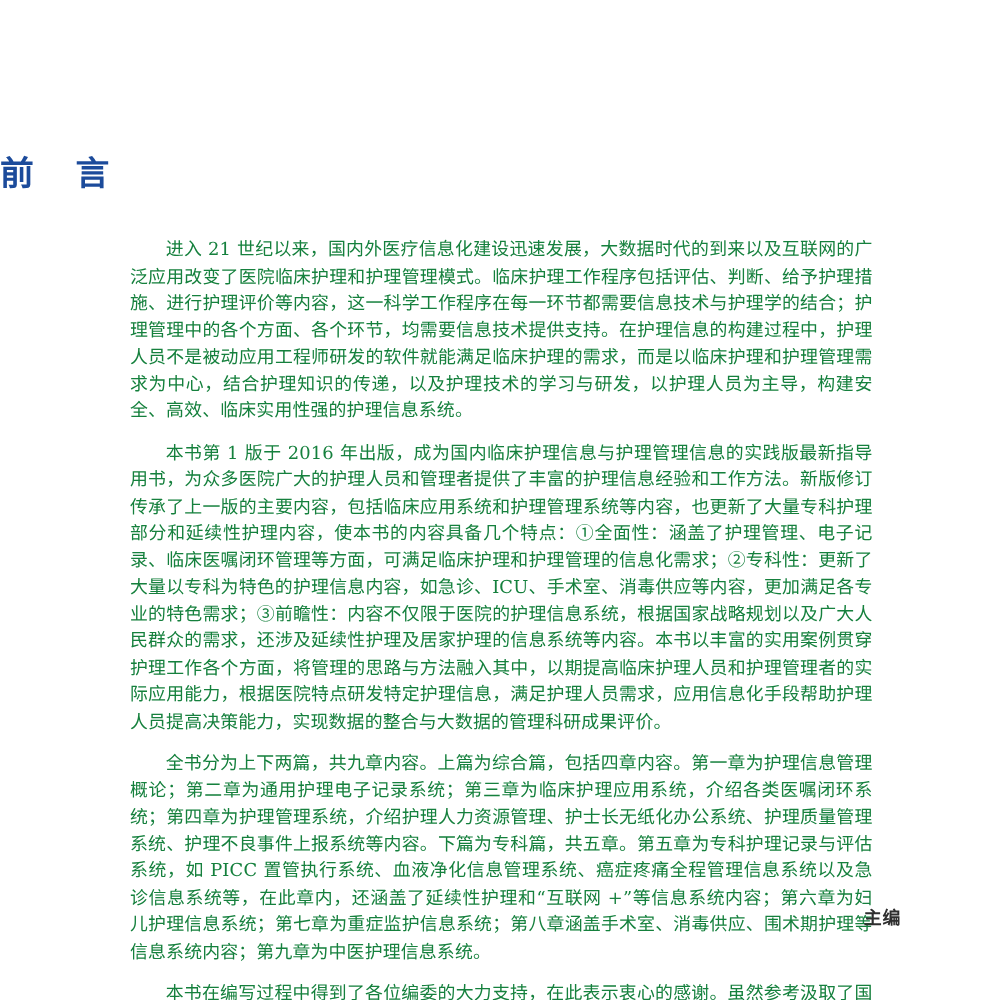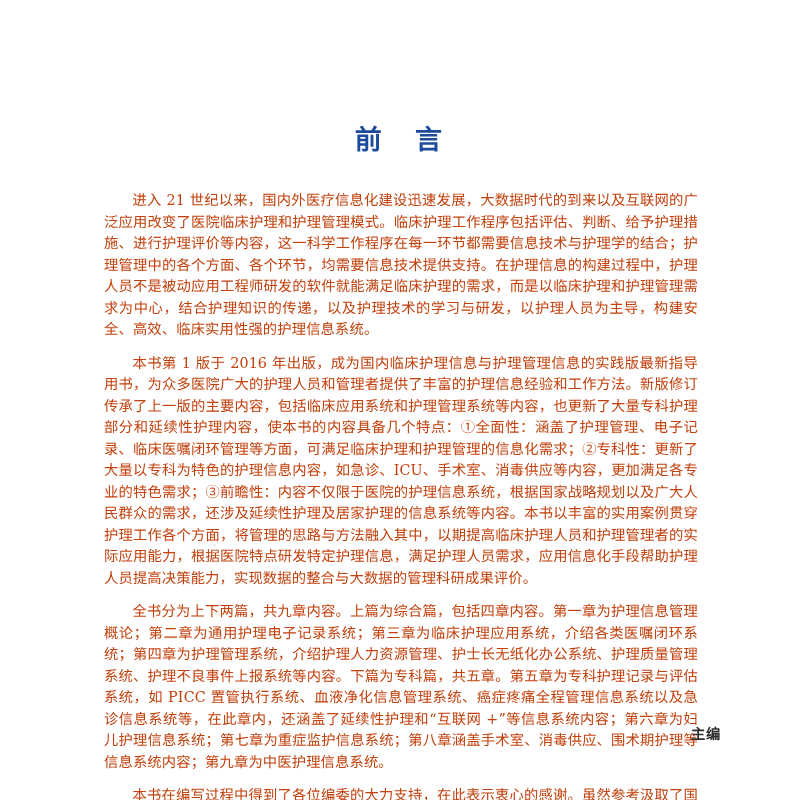--- a/index.html
+++ b/index.html
@@ -23,42 +23,41 @@
     width: 800px;
     height: 800px;
     background: #ffffff;
   }
 
   .preface-title {
     position: absolute;
     left: 0;
     top: 126px;
     width: 800px;
-    text-align: center;
     font-family: "DejaVu Sans", "Liberation Sans", sans-serif;
     font-size: 27px;
     font-weight: bold;
     letter-spacing: 0.12em;
     color: #1c4b9b;
     line-height: 1;
   }
 
   .body-block {
     position: absolute;
     left: 104px;
     top: 190px;
     width: 594px;
   }
 
   .para {
     margin: 0;
     padding: 0;
     font-size: 14.3px;
     line-height: 21.5px;
-    color: #c2410c;
+    color: #15803d;
     text-align: justify;
     text-justify: inter-character;
     text-indent: 2em;
     letter-spacing: 0.01em;
     -moz-text-align-last: left;
     text-align-last: left;
   }
 
   .para + .para {
     margin-top: 12px;

